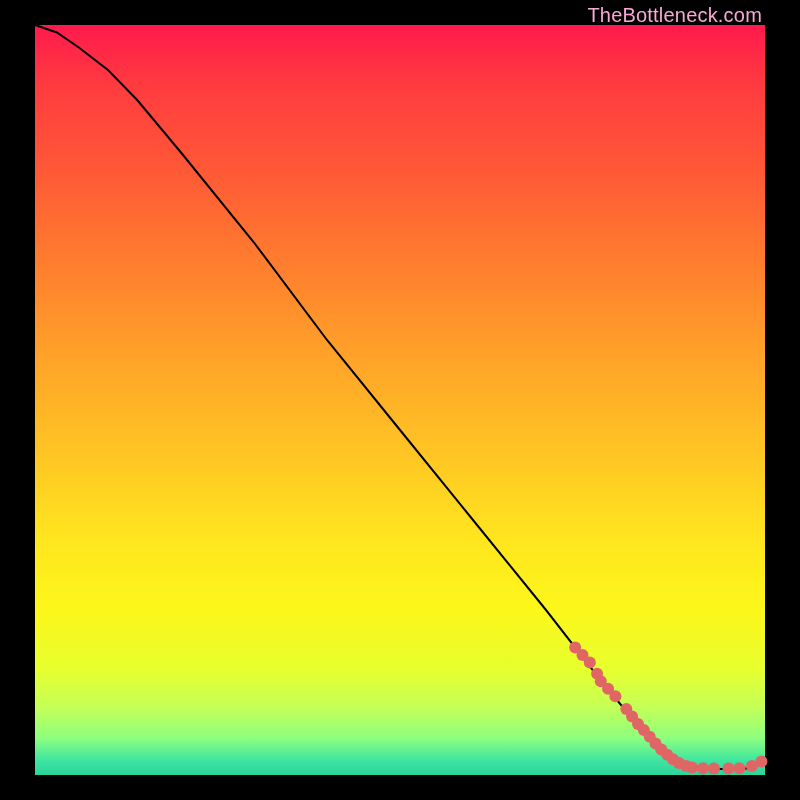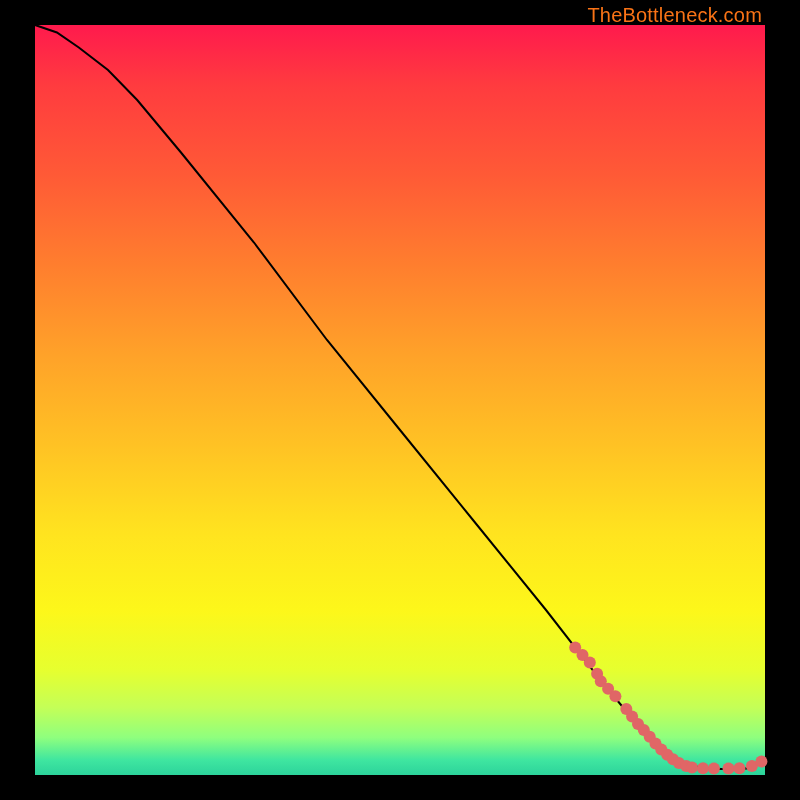--- a/index.html
+++ b/index.html
@@ -38,21 +38,21 @@
       #c4ff57 91%,
       #8fff7e 95%,
       #3fe6a0 98%,
       #2cd39b 100%
     );
   }
   .watermark {
     position: absolute;
     top: 4px;
     right: 38px;
-    color: #f97316;
+    color: #f9a8d4;
     font-size: 20px;
     font-weight: 500;
     letter-spacing: 0.2px;
     user-select: none;
   }
   svg.overlay {
     position: absolute;
     left: 0;
     top: 0;
     width: 730px;

